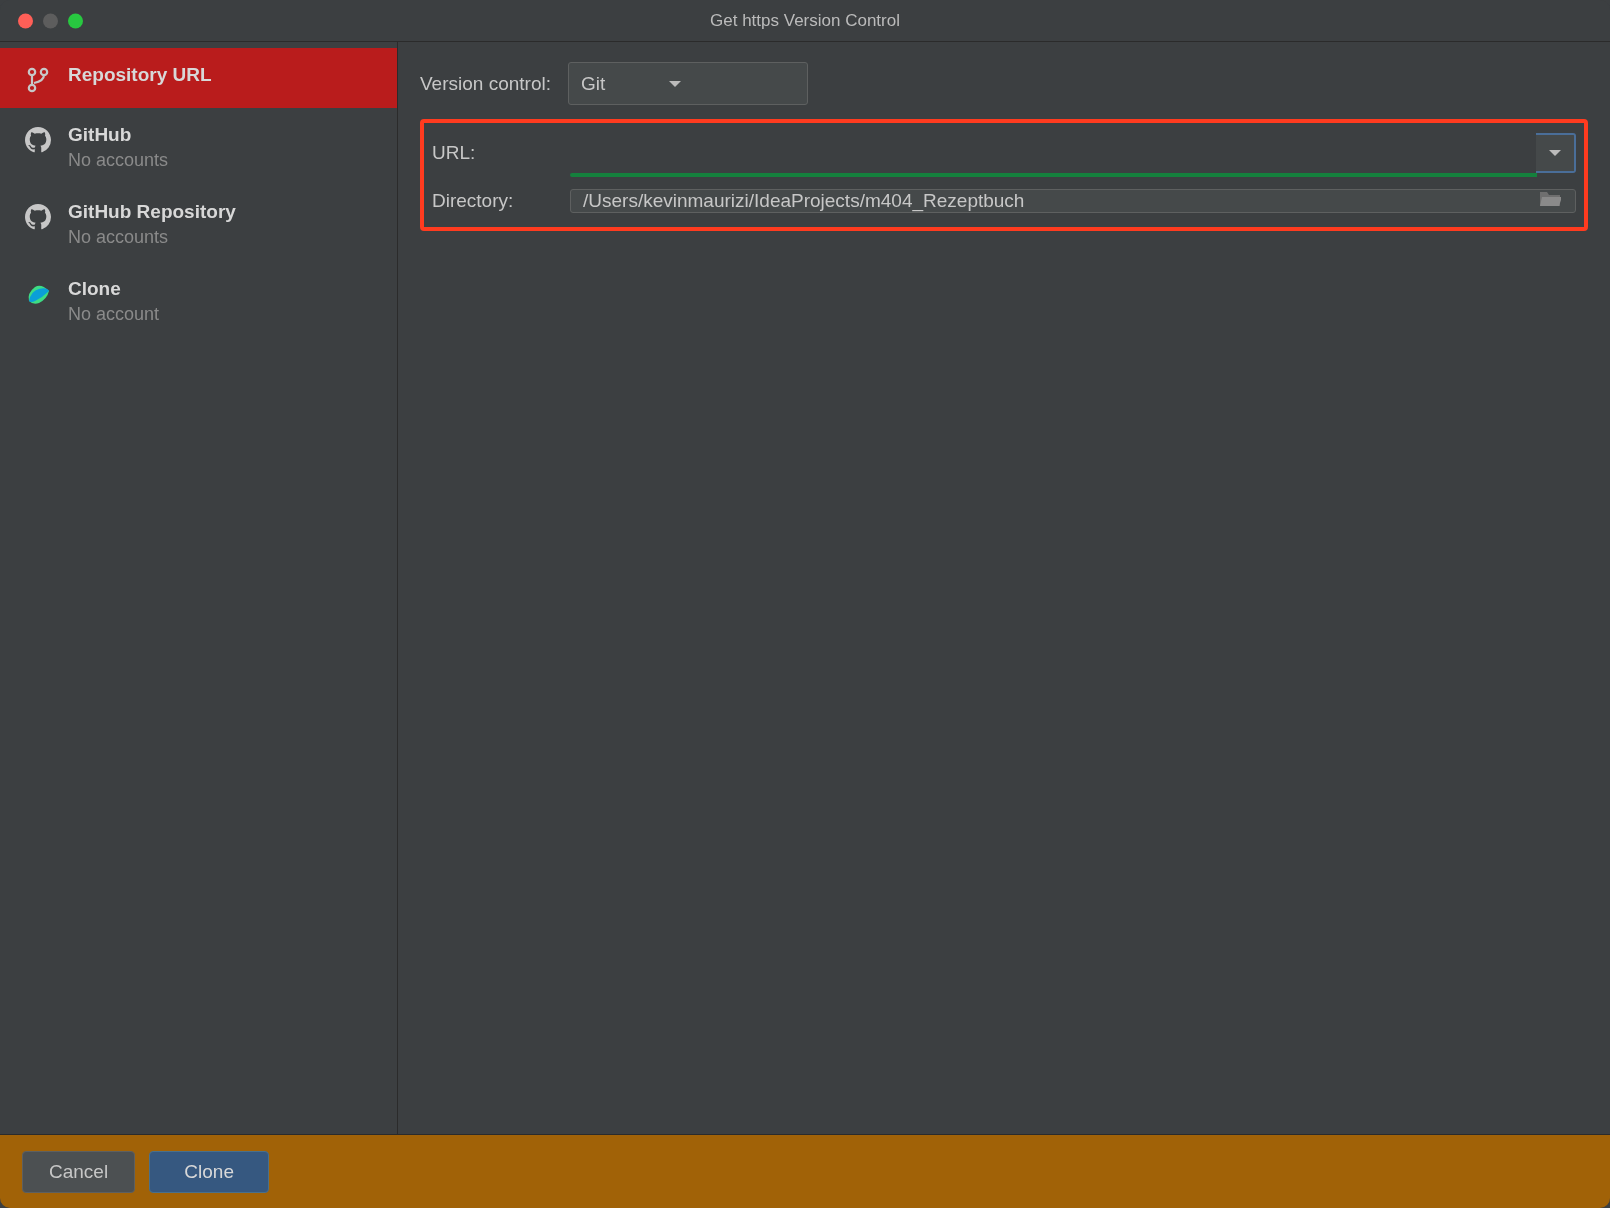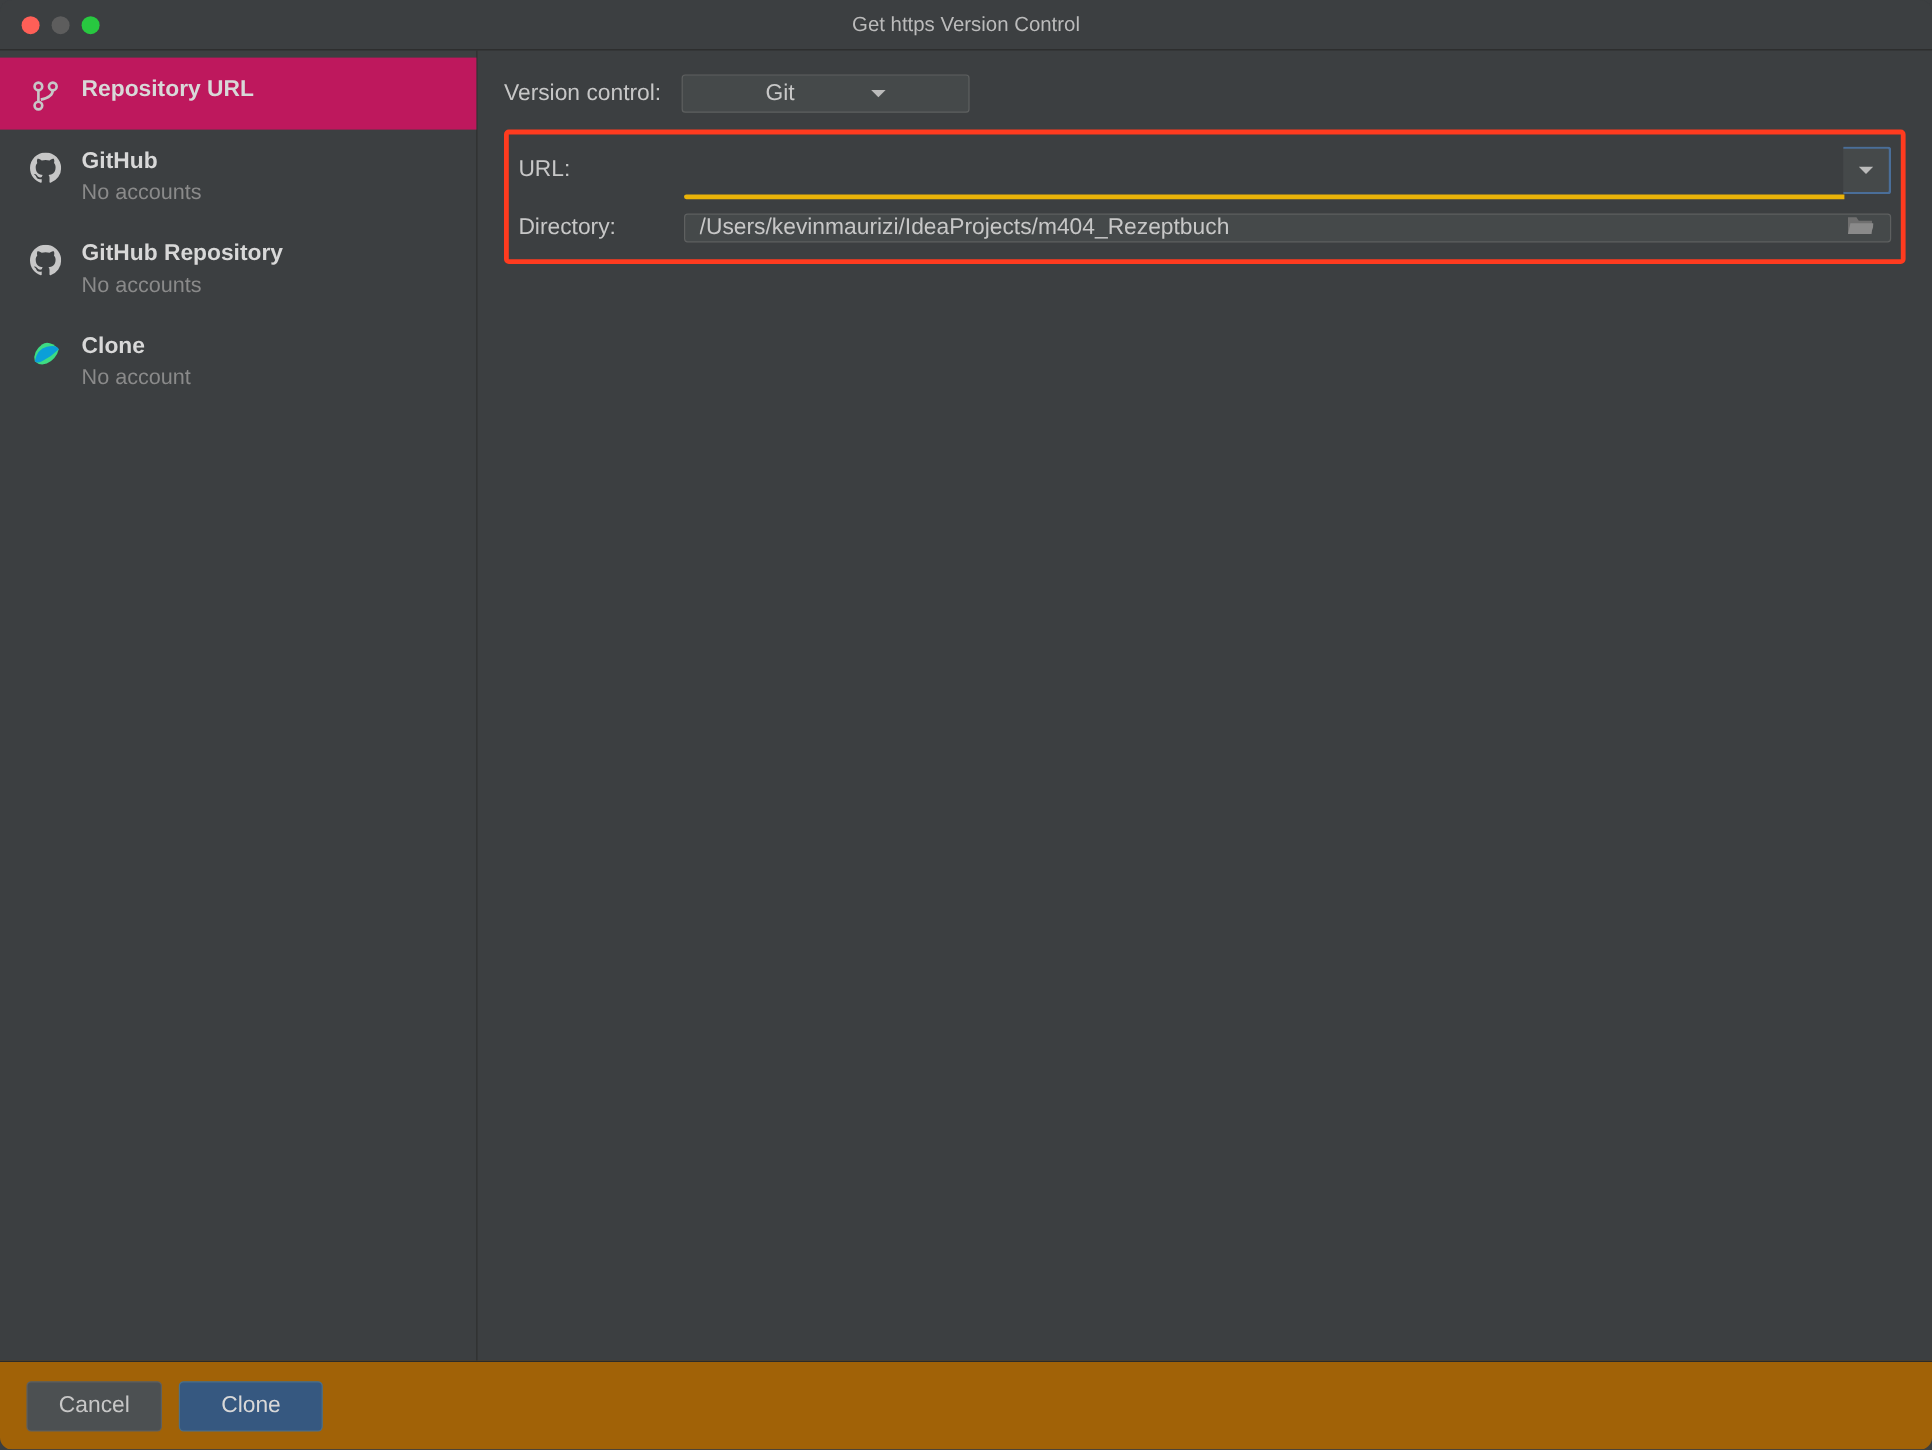--- a/index.html
+++ b/index.html
@@ -66,21 +66,21 @@
       padding-top: 6px;
     }
     .sidebar-item {
       display: flex;
       align-items: flex-start;
       padding: 16px 20px 14px 24px;
       cursor: pointer;
       gap: 16px;
     }
     .sidebar-item.selected {
-      background: #be185d;
+      background: #b91c1c;
     }
     .sidebar-icon {
       width: 28px;
       height: 28px;
       flex-shrink: 0;
       display: flex;
       align-items: center;
       justify-content: center;
       margin-top: 2px;
     }
@@ -115,29 +115,29 @@
       font-size: 19px;
       width: 148px;
       flex-shrink: 0;
     }
     .row-label.narrow {
       width: 138px;
     }
     .select {
       background: #45494a;
       border: 1px solid #5e6060;
-      height: 32px;
+      height: 43px;
       border-radius: 3px;
       display: flex;
       align-items: center;
       padding: 0 12px;
       min-width: 240px;
       color: #c7c7c7;
       font-size: 19px;
-      justify-content: center;
+      justify-content: flex-start;
       gap: 64px;
     }
     .chevron-down {
       width: 0;
       height: 0;
       border-left: 6px solid transparent;
       border-right: 6px solid transparent;
       border-top: 6px solid #bbbbbb;
     }
     .highlight-box {
@@ -162,21 +162,21 @@
       flex: 1;
       background: #45494a;
       border: 1px solid #5e6060;
       border-radius: 3px;
       color: #c7c7c7;
       font-size: 19px;
       padding: 0 12px;
       outline: none;
     }
     .text-input.focused {
-      border: 2px solid #eab308;
+      border: 2px solid #15803d;
       padding: 0 11px;
       margin-top: 40px;
     }
     .combo-arrow {
       width: 40px;
       background: #45494a;
       border: 1px solid #5e6060;
       border-left: none;
       border-radius: 0 3px 3px 0;
       display: flex;

